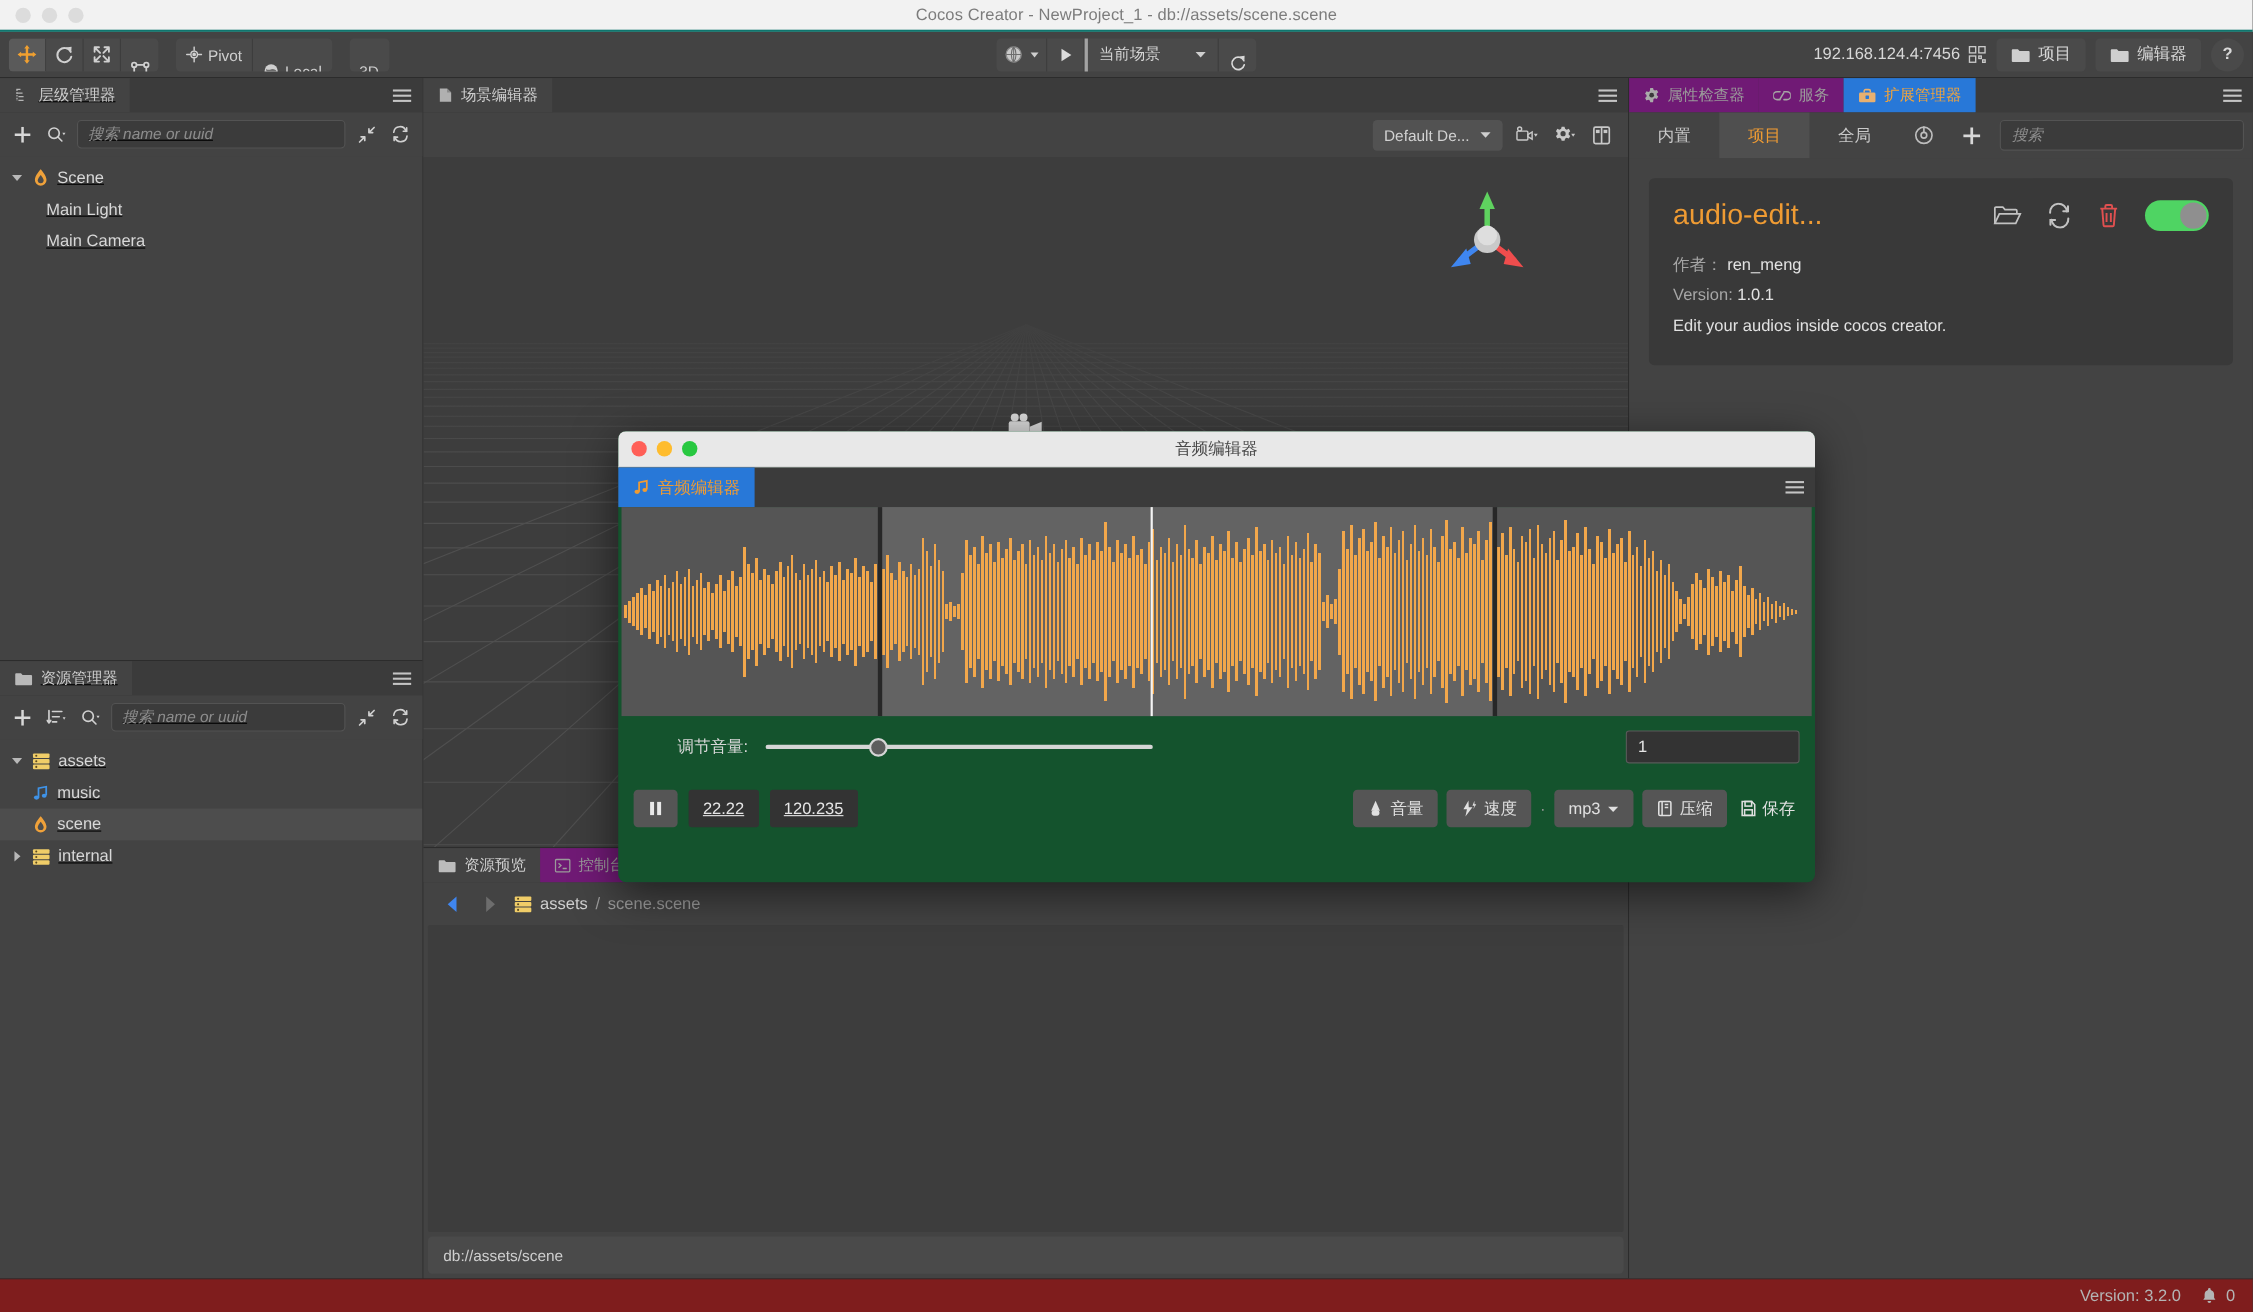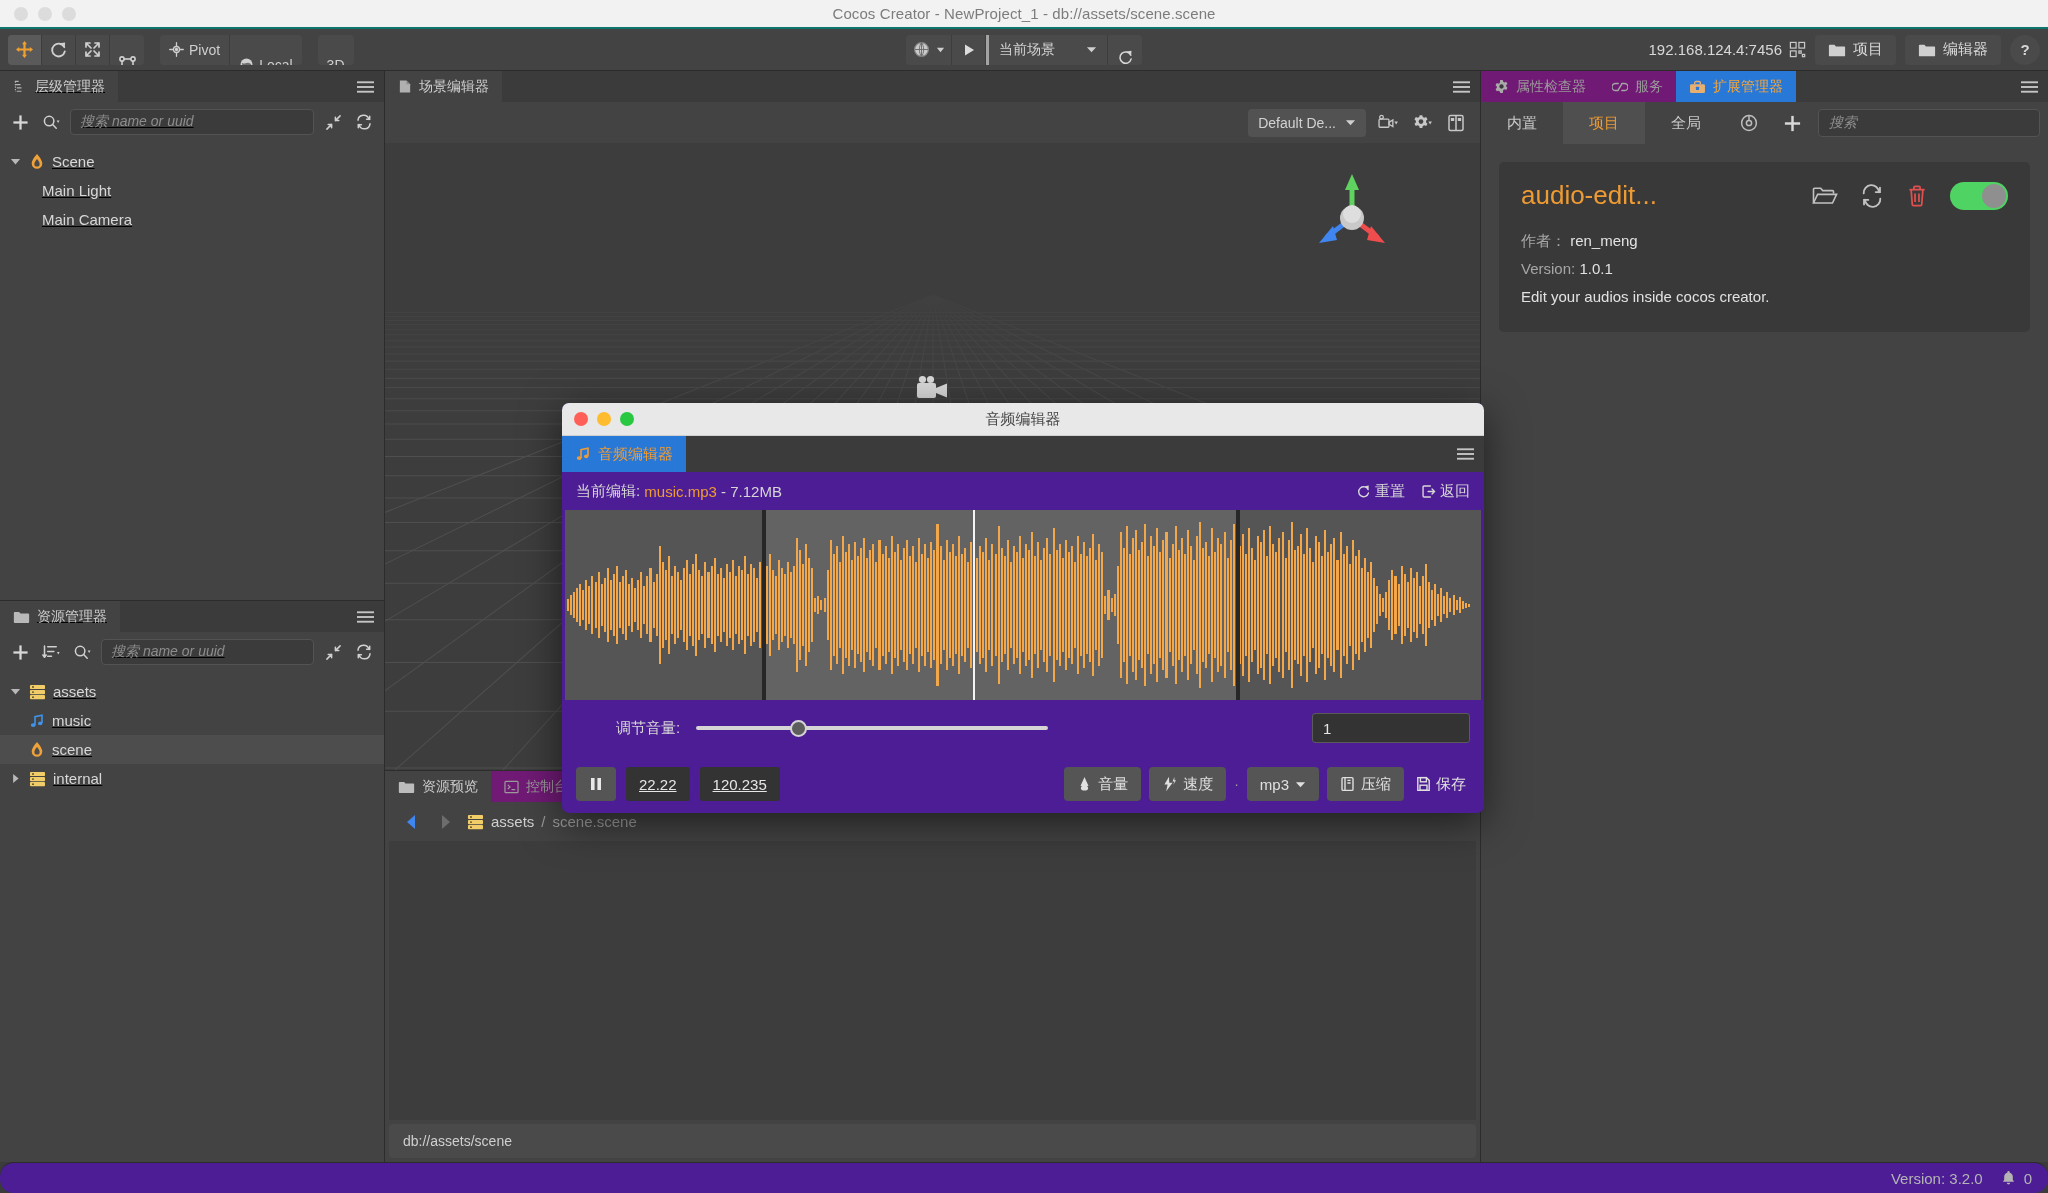--- a/index.html
+++ b/index.html
@@ -157,30 +157,30 @@
   .extname { color: #ef9b33; font-size: 26px; flex: 1; }
   .extactions { display: flex; align-items: center; gap: 22px; }
   .toggle { width: 58px; height: 28px; border-radius: 14px; background: #4fd463; position: relative; }
   .toggle .knob { position: absolute; right: 2px; top: 2px; width: 24px; height: 24px; border-radius: 50%; background: #8f8f8f; }
   .extmeta { margin-top: 16px; font-size: 15px; color: #bdbdbd; line-height: 1.85; }
   .extmeta .k { color: #a6a6a6; }
   .extmeta .v { color: #e2e2e2; }
 
   
   .statusbar {
-    height: 31px; background: #4c1d95; border-top: 1px solid #2c2c2c;
+    height: 31px; background: #7f1d1d; border-top: 1px solid #2c2c2c;
     display: flex; align-items: center; justify-content: flex-end;
-    padding: 0 16px; gap: 18px; color: #b4b4b4; font-size: 15px; border-radius: 14px;
+    padding: 0 16px; gap: 18px; color: #b4b4b4; font-size: 15px;
   }
   .bell { display: flex; align-items: center; gap: 8px; }
 
   
   .dialog {
-    position: absolute; left: 562px; top: 403px; width: 922px; height: 410px;
-    background: #4c1d95; border-radius: 7px; box-shadow: 0 10px 40px rgba(0,0,0,.55);
+    position: absolute; left: 562px; top: 392px; width: 1088px; height: 410px;
+    background: #14532d; border-radius: 7px; box-shadow: 0 10px 40px rgba(0,0,0,.55);
     display: flex; flex-direction: column; overflow: hidden;
   }
   .dlg-title {
     height: 33px; background: #e8e8e8; display: flex; align-items: center;
     position: relative; flex: none; border-bottom: 1px solid #cfcfcf;
   }
   .dlg-traffic { display: flex; gap: 9px; margin-left: 12px; }
   .dlg-traffic span { width: 14px; height: 14px; border-radius: 50%; display: block; }
   .dlg-title-text { position: absolute; left: 0; right: 0; text-align: center; font-size: 15px; color: #474747; }
   .dlg-tabbar { height: 36px; background: #3b3b3b; display: flex; align-items: stretch; position: relative; flex:none;}
@@ -924,41 +924,20 @@
         <svg class="svgi" width="17" height="14" viewBox="0 0 18 14">
             <g fill="#c4c4c4">
               <rect y="1" width="18" height="2"></rect>
               <rect y="6" width="18" height="2"></rect>
               <rect y="11" width="18" height="2"></rect>
             </g>
           </svg>
       </div>
     </div>
 
-    <div class="dlg-info">
-      <span>当前编辑:</span>&nbsp;
-      <span class="fname">music.mp3</span>&nbsp;
-      <span>- 7.12MB</span>
-      <span class="dlg-info-right">
-        <span>
-          <svg class="svgi" width="15" height="15" viewBox="0 0 16 16" stroke="#d6d6d6" stroke-width="1.5" fill="none" stroke-linecap="round">
-            <path d="M13 6 A5.3 5.3 0 1 0 13.3 9.6"></path>
-              <path d="M9.2 2.4 L13.4 5.4 L13.6 1.5" fill="#d6d6d6" stroke="none"></path>
-          </svg>
-          <span>重置</span>
-        </span>
-        <span>
-          <svg class="svgi" width="15" height="15" viewBox="0 0 16 16" stroke="#d6d6d6" stroke-width="1.5" fill="none" stroke-linecap="round">
-            <path d="M10 2.2H3.2a1 1 0 00-1 1v9.6a1 1 0 001 1H10"></path>
-              <path d="M7.6 8h6.6M11.8 5.4 L14.4 8 L11.8 10.6"></path>
-          </svg>
-          <span>返回</span>
-        </span>
-      </span>
-    </div>
 
     <div class="wave-wrap">
       <div class="wave-sel" style="left:21.5%;width:52%"></div>
       <svg width="100%" height="100%" viewBox="0 0 900 190" preserveAspectRatio="none" style="position:absolute;inset:0">
         <g fill="#F2A74B" shape-rendering="crispEdges">
           <rect x="2" y="89" width="2" height="12"></rect>
             <rect x="5" y="85" width="2" height="20"></rect>
             <rect x="8" y="82" width="2" height="26"></rect>
           <rect x="11" y="78" width="2" height="34"></rect>
             <rect x="14" y="74" width="2" height="42"></rect>

